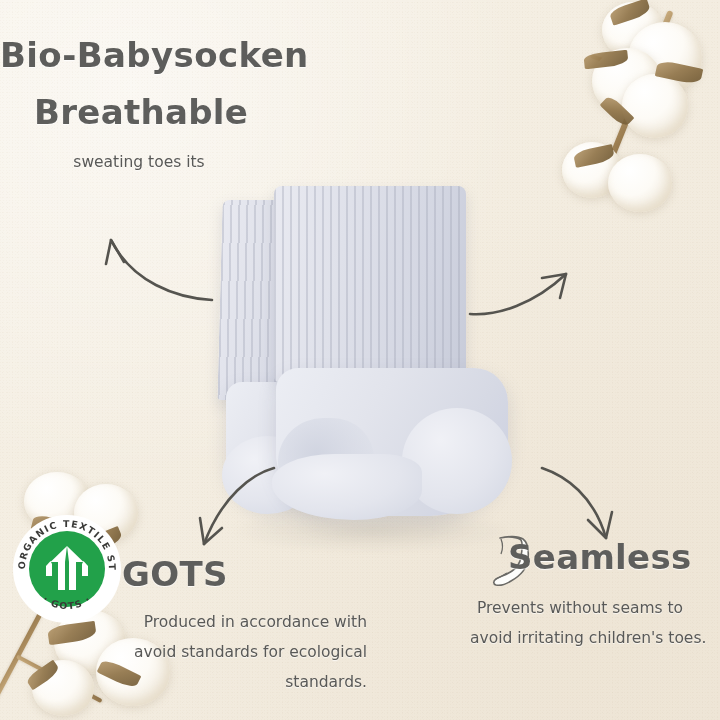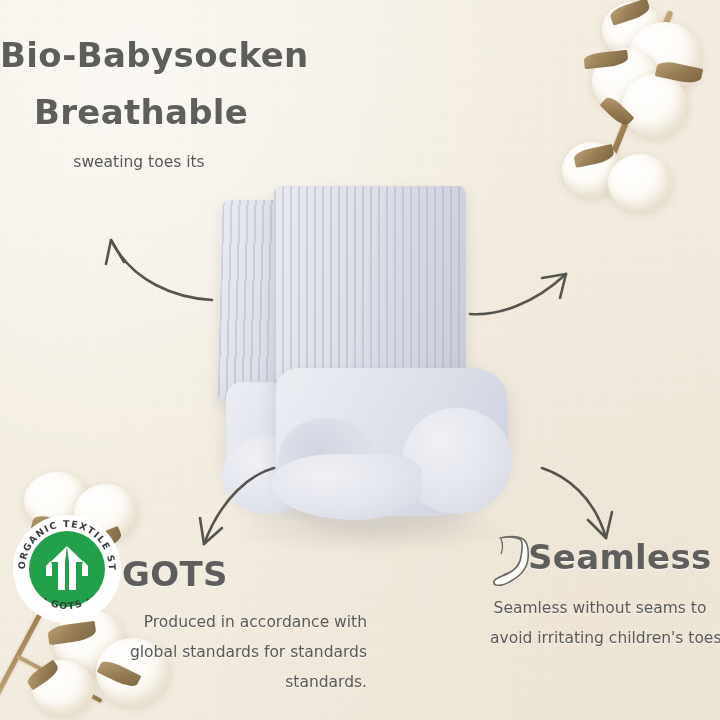--- a/index.html
+++ b/index.html
@@ -100,21 +100,21 @@
 
   #feat-breathable { left:34px; top:92px; }
   #feat-breathable .f-body { margin-top:15px; text-align:center; width:210px; }
 
   #feat-flexible { left:470px; top:157px; }
   #feat-flexible .f-body { margin-top:13px; text-align:center; width:205px; margin-left:-30px; }
 
   #feat-gots { left:122px; top:554px; }
   #feat-gots .f-body { margin-top:13px; text-align:right; width:245px; }
 
-  #feat-seamless { left:528px; top:537px; }
+  #feat-seamless { left:508px; top:537px; }
   #feat-seamless .f-body { margin-top:16px; text-align:center; width:220px; margin-left:-38px; }
 
   
   #gots-badge { position:absolute; left:12px; top:514px; width:110px; height:110px; }
 
   
   #sock-icon { position:absolute; left:490px; top:535px; width:44px; height:52px; }
 
   
   .arrow-svg { position:absolute; pointer-events:none; overflow:visible; }
@@ -233,36 +233,36 @@
       <text font-family="'DejaVu Sans', sans-serif" font-size="9.4" font-weight="700" letter-spacing="1.35" fill="#3a3a38">
         <textPath href="#ringBot" startOffset="50%" text-anchor="middle">· GOTS ·</textPath>
       </text>
     </svg>
   </div>
 
   <div class="feature" id="feat-gots">
     <div class="f-head">GOTS</div>
     <div class="f-body">
       <div>Produced in accordance with</div>
-      <div>global standards for standards</div>
+      <div>avoid standards for ecological</div>
       <div>standards.</div>
     </div>
   </div>
 
   <div id="sock-icon">
     <svg width="44" height="52" viewBox="0 0 44 52">
       <path d="M10 3 C 18 1, 28 2, 31 5 C 33 8, 32 16, 31 22 C 30 28, 28 32, 22 36
                C 16 40, 9 42, 6 44 C 3 46, 3 49, 6 50 C 10 51, 16 49, 21 46
                C 30 41, 37 33, 38 24 C 39 14, 37 7, 33 4 C 28 1, 18 1, 10 3 Z" fill="#fdfdfb" stroke="#6b6a66" stroke-width="1.6" stroke-linejoin="round"></path>
       <path d="M11 4 C 13 9, 13 14, 11 19" fill="none" stroke="#6b6a66" stroke-width="1.3"></path>
       <path d="M6 44 C 10 42, 14 40, 17 38" fill="none" stroke="#6b6a66" stroke-width="1.2"></path>
     </svg>
   </div>
 
   <div class="feature" id="feat-seamless">
     <div class="f-head">Seamless</div>
     <div class="f-body">
-      <div>Seamless without seams to</div>
+      <div>Prevents without seams to</div>
       <div>avoid irritating children's toes.</div>
     </div>
   </div>
 
 </div>
 
 </body></html>

